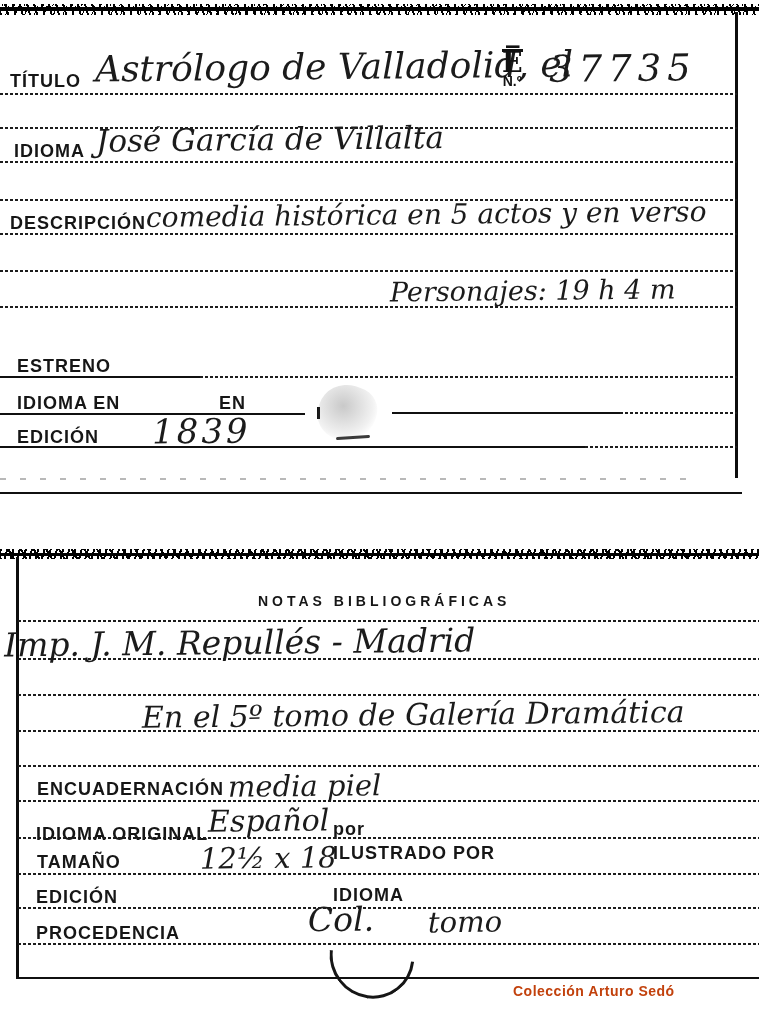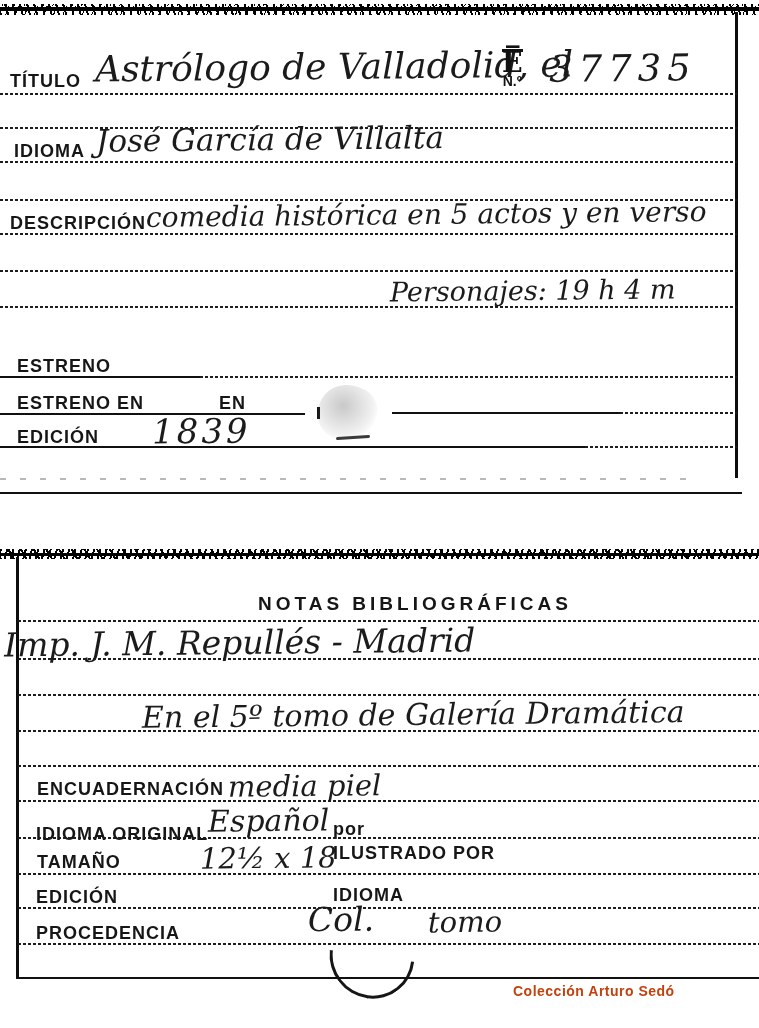--- a/index.html
+++ b/index.html
@@ -123,21 +123,21 @@
 
   <div class="abs dline" style="left:0;top:270px;width:737px;"></div>
 
   <div class="abs hw" style="left:390px;top:275px;font-size:27px;">Personajes: 19 h 4 m</div>
   <div class="abs dline" style="left:0;top:306px;width:737px;"></div>
 
   <div class="abs lbl" style="left:17px;top:356px;">ESTRENO</div>
   <div class="abs sline" style="left:0;top:376px;width:200px;"></div>
   <div class="abs dline" style="left:200px;top:376px;width:537px;"></div>
 
-  <div class="abs lbl" style="left:17px;top:393px;">ESTRENO EN</div>
+  <div class="abs lbl" style="left:17px;top:393px;">IDIOMA EN</div>
   <div class="abs lbl" style="left:219px;top:393px;">EN</div>
   <div class="abs sline" style="left:0;top:413px;width:305px;"></div>
   <div class="abs" style="left:317px;top:407px;width:3px;height:12px;background:#111;"></div>
   <div class="abs sline" style="left:392px;top:412px;width:228px;"></div>
   <div class="abs dline" style="left:620px;top:412px;width:117px;"></div>
   <div class="abs smudge" style="left:318px;top:385px;"></div>
   <div class="abs smudge-tail" style="left:336px;top:436px;"></div>
 
   <div class="abs lbl" style="left:17px;top:427px;">EDICIÓN</div>
   <div class="abs hw" style="left:152px;top:411px;font-size:34px;letter-spacing:3px;">1839</div>
@@ -146,21 +146,21 @@
 
   <div class="abs faintline" style="left:0;top:478px;width:700px;"></div>
   <div class="abs sline" style="left:0;top:492px;width:742px;height:2px;"></div>
 </div>
 
 <div class="abs" style="left:0;top:545px;width:759px;height:483px;">
 
   <div class="abs torn2" style="left:0;top:4px;width:759px;"></div>
   <div class="abs vborder" style="left:16px;top:12px;height:420px;"></div>
 
-  <div class="abs lbl" style="left:258px;top:48px;font-size:19px;letter-spacing:4px;">NOTAS BIBLIOGRÁFICAS</div>
+  <div class="abs lbl" style="left:258px;top:48px;font-size:14px;letter-spacing:4px;">NOTAS BIBLIOGRÁFICAS</div>
   <div class="abs dline" style="left:18px;top:75px;width:741px;"></div>
 
   <div class="abs hw" style="left:4px;top:78px;font-size:33px;">Imp. J. M. Repullés - Madrid</div>
   <div class="abs dline" style="left:18px;top:113px;width:741px;"></div>
 
   <div class="abs dline" style="left:18px;top:149px;width:741px;"></div>
 
   <div class="abs hw" style="left:142px;top:152px;font-size:30px;">En el 5º tomo de Galería Dramática</div>
   <div class="abs dline" style="left:18px;top:185px;width:741px;"></div>
 

